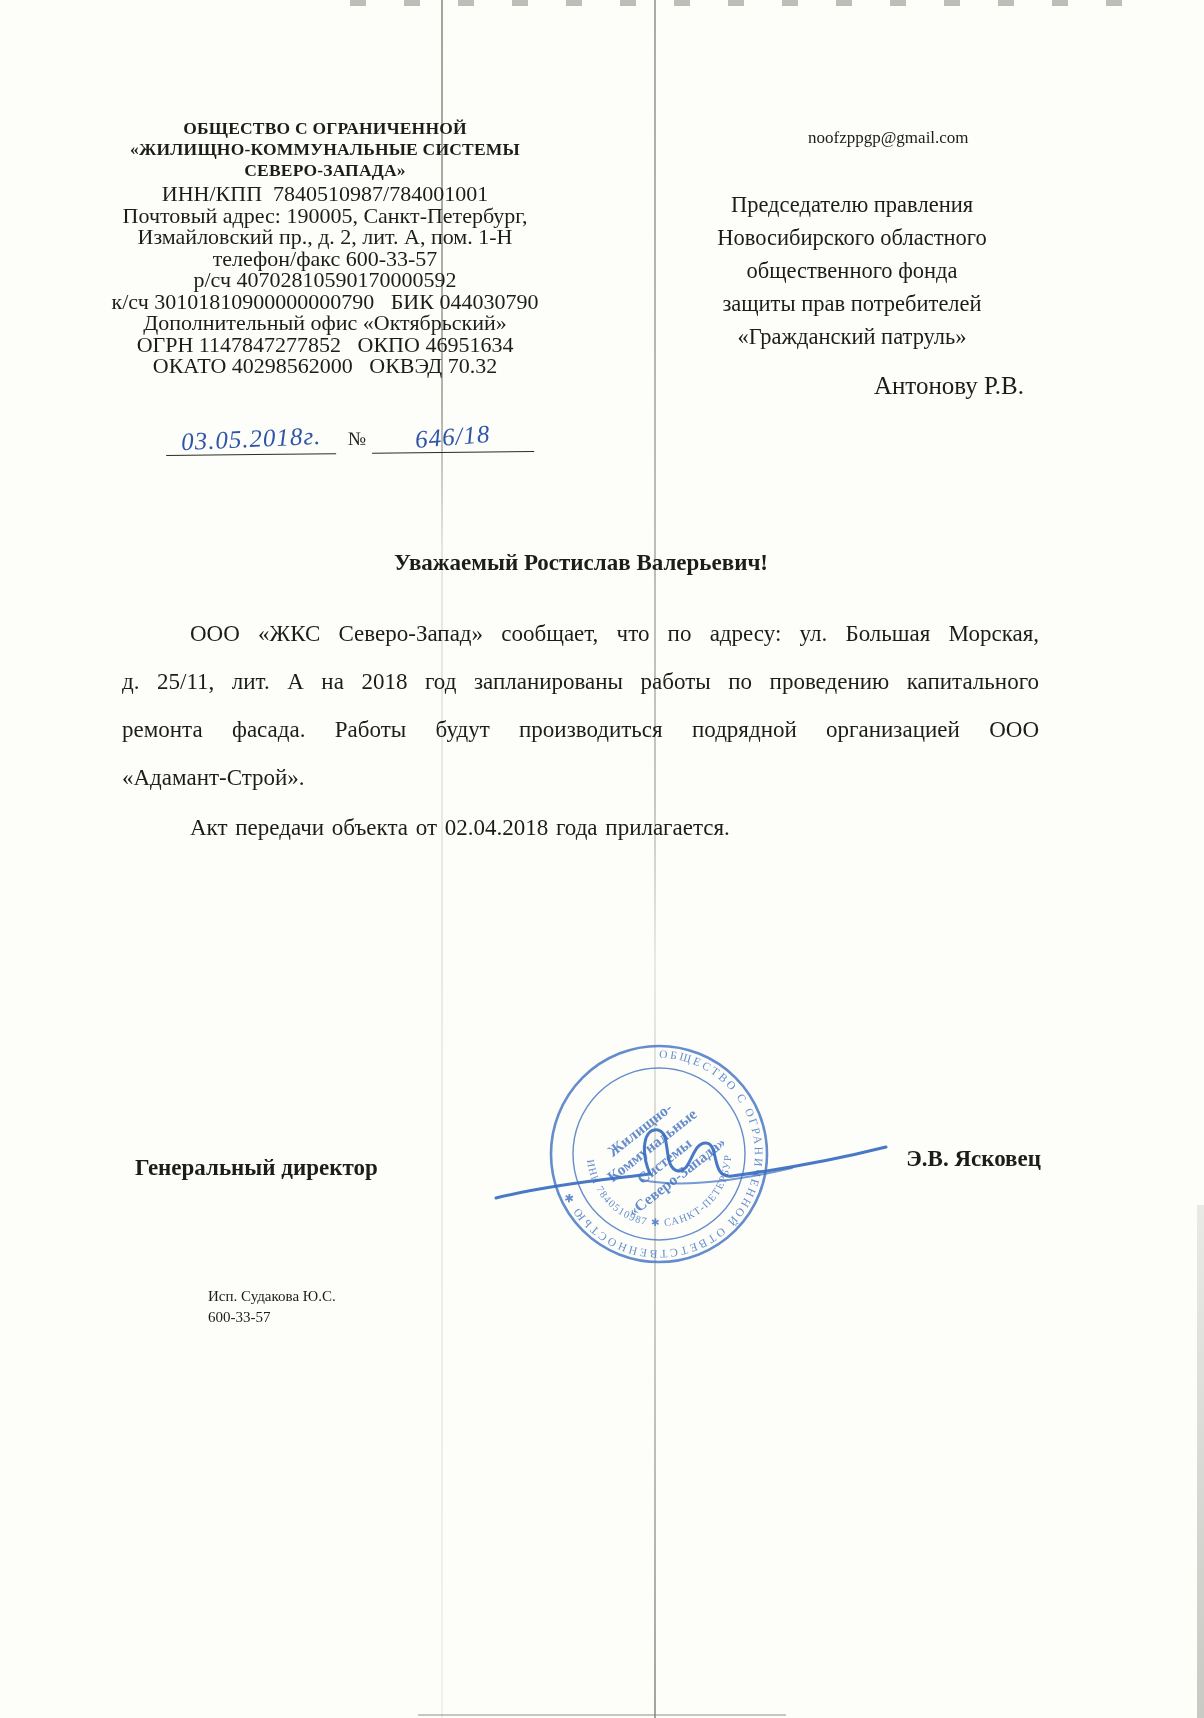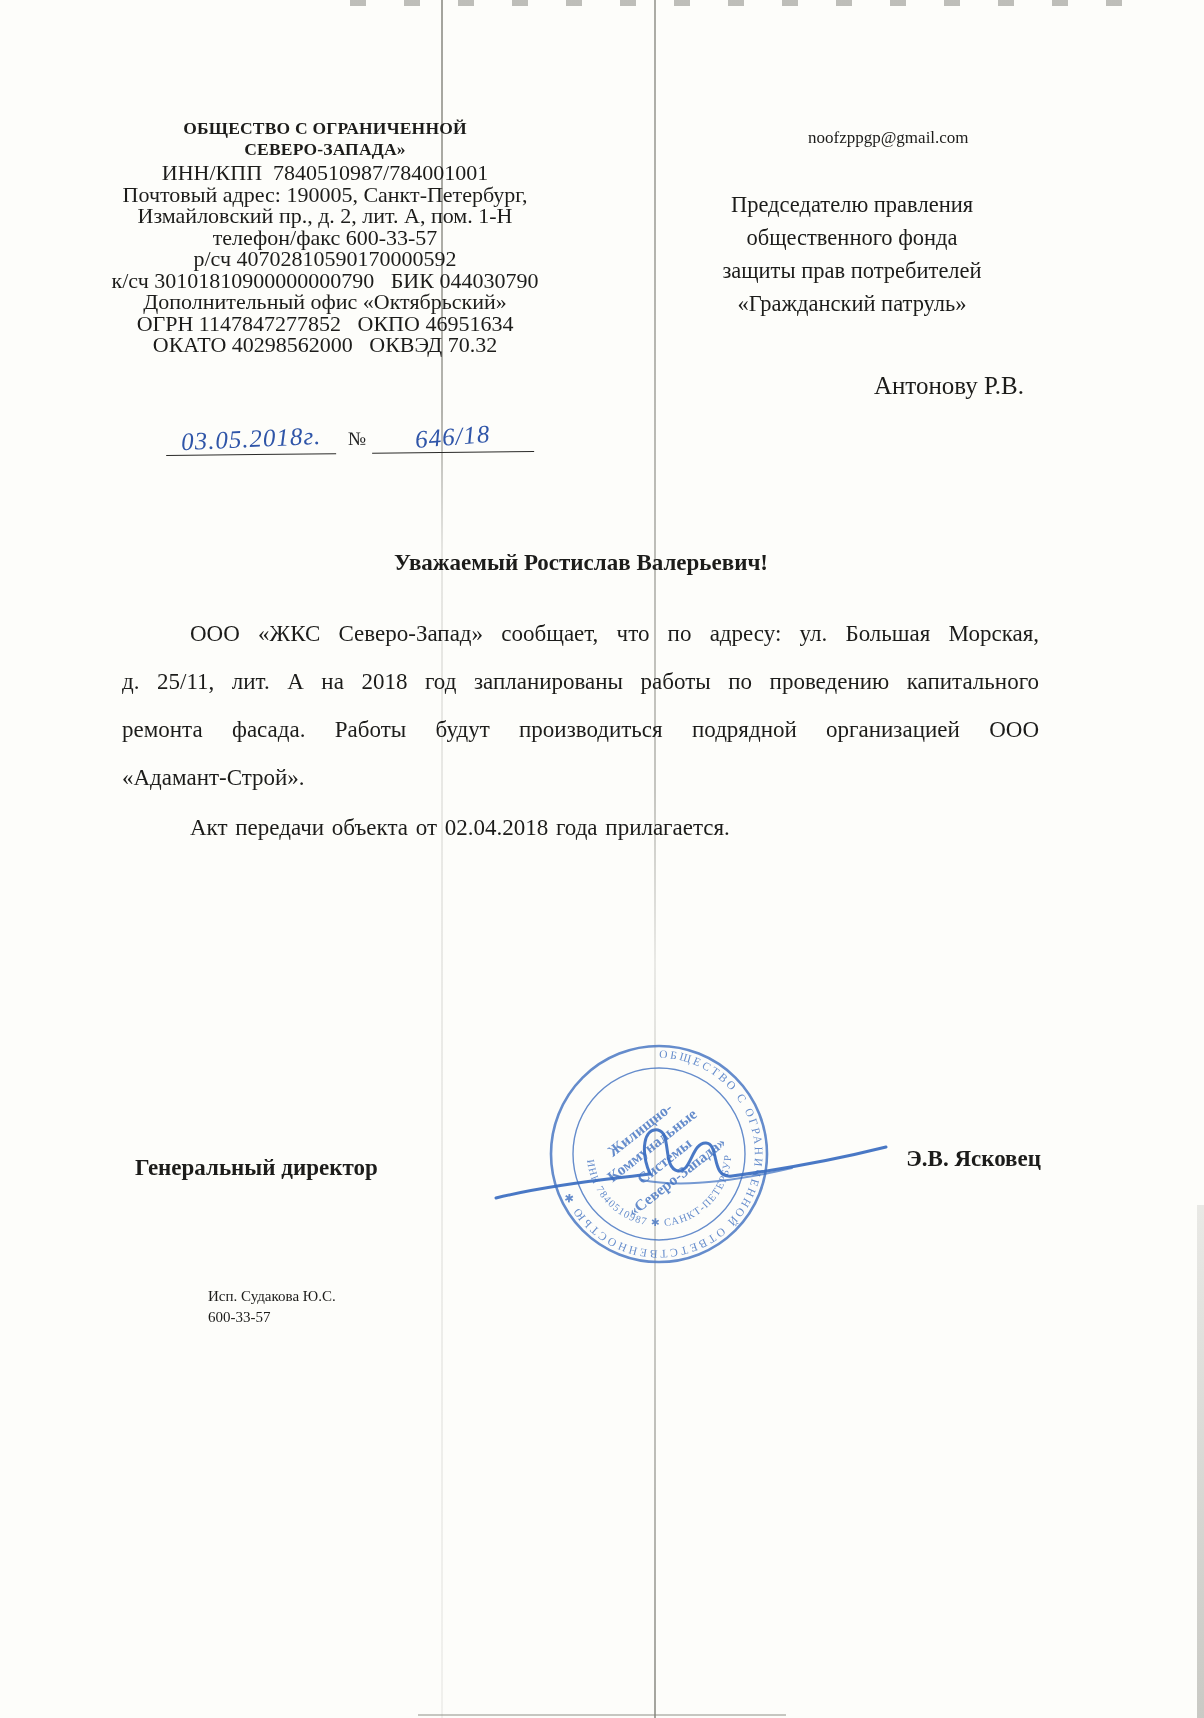--- a/index.html
+++ b/index.html
@@ -78,20 +78,21 @@
 
   <div class="noise-top"></div>
   <div class="fold-line fold-1"></div>
   <div class="fold-line fold-2"></div>
   <div class="edge-right"></div>
   <div class="edge-bottom"></div>
 
   <div class="org-block">
     <div class="org-name">
       <div>ОБЩЕСТВО С ОГРАНИЧЕННОЙ</div>
+      <div>«ЖИЛИЩНО-КОММУНАЛЬНЫЕ СИСТЕМЫ</div>
       <div>СЕВЕРО-ЗАПАДА»</div>
     </div>
     <div class="org-details">
       <div>ИНН/КПП  7840510987/784001001</div>
       <div>Почтовый адрес: 190005, Санкт-Петербург,</div>
       <div>Измайловский пр., д. 2, лит. А, пом. 1-Н</div>
       <div>телефон/факс 600-33-57</div>
       <div>р/сч 40702810590170000592</div>
       <div>к/сч 30101810900000000790   БИК 044030790</div>
       <div>Дополнительный офис «Октябрьский»</div>
@@ -102,20 +103,21 @@
 
   <div class="ref-line">
     <span class="ref-box date"><span class="hand date-text">03.05.2018г.</span></span>
     <span class="no-label">№</span>
     <span class="ref-box num"><span class="hand num-text">646/18</span></span>
   </div>
 
   <div class="email">noofzppgp@gmail.com</div>
   <div class="recipient">
     <div>Председателю правления</div>
+    <div>Новосибирского областного</div>
     <div>общественного фонда</div>
     <div>защиты прав потребителей</div>
     <div>«Гражданский патруль»</div>
   </div>
   <div class="recipient-name">Антонову Р.В.</div>
 
   <div class="body-block">
     <div class="salutation">Уважаемый Ростислав Валерьевич!</div>
     <p class="para">ООО «ЖКС Северо-Запад» сообщает, что по адресу: ул. Большая Морская, д. 25/11, лит. А на 2018 год запланированы работы по проведению капитального ремонта фасада. Работы будут производиться подрядной организацией ООО «Адамант-Строй».</p>
     <p class="para para2">Акт передачи объекта от 02.04.2018 года прилагается.</p>

